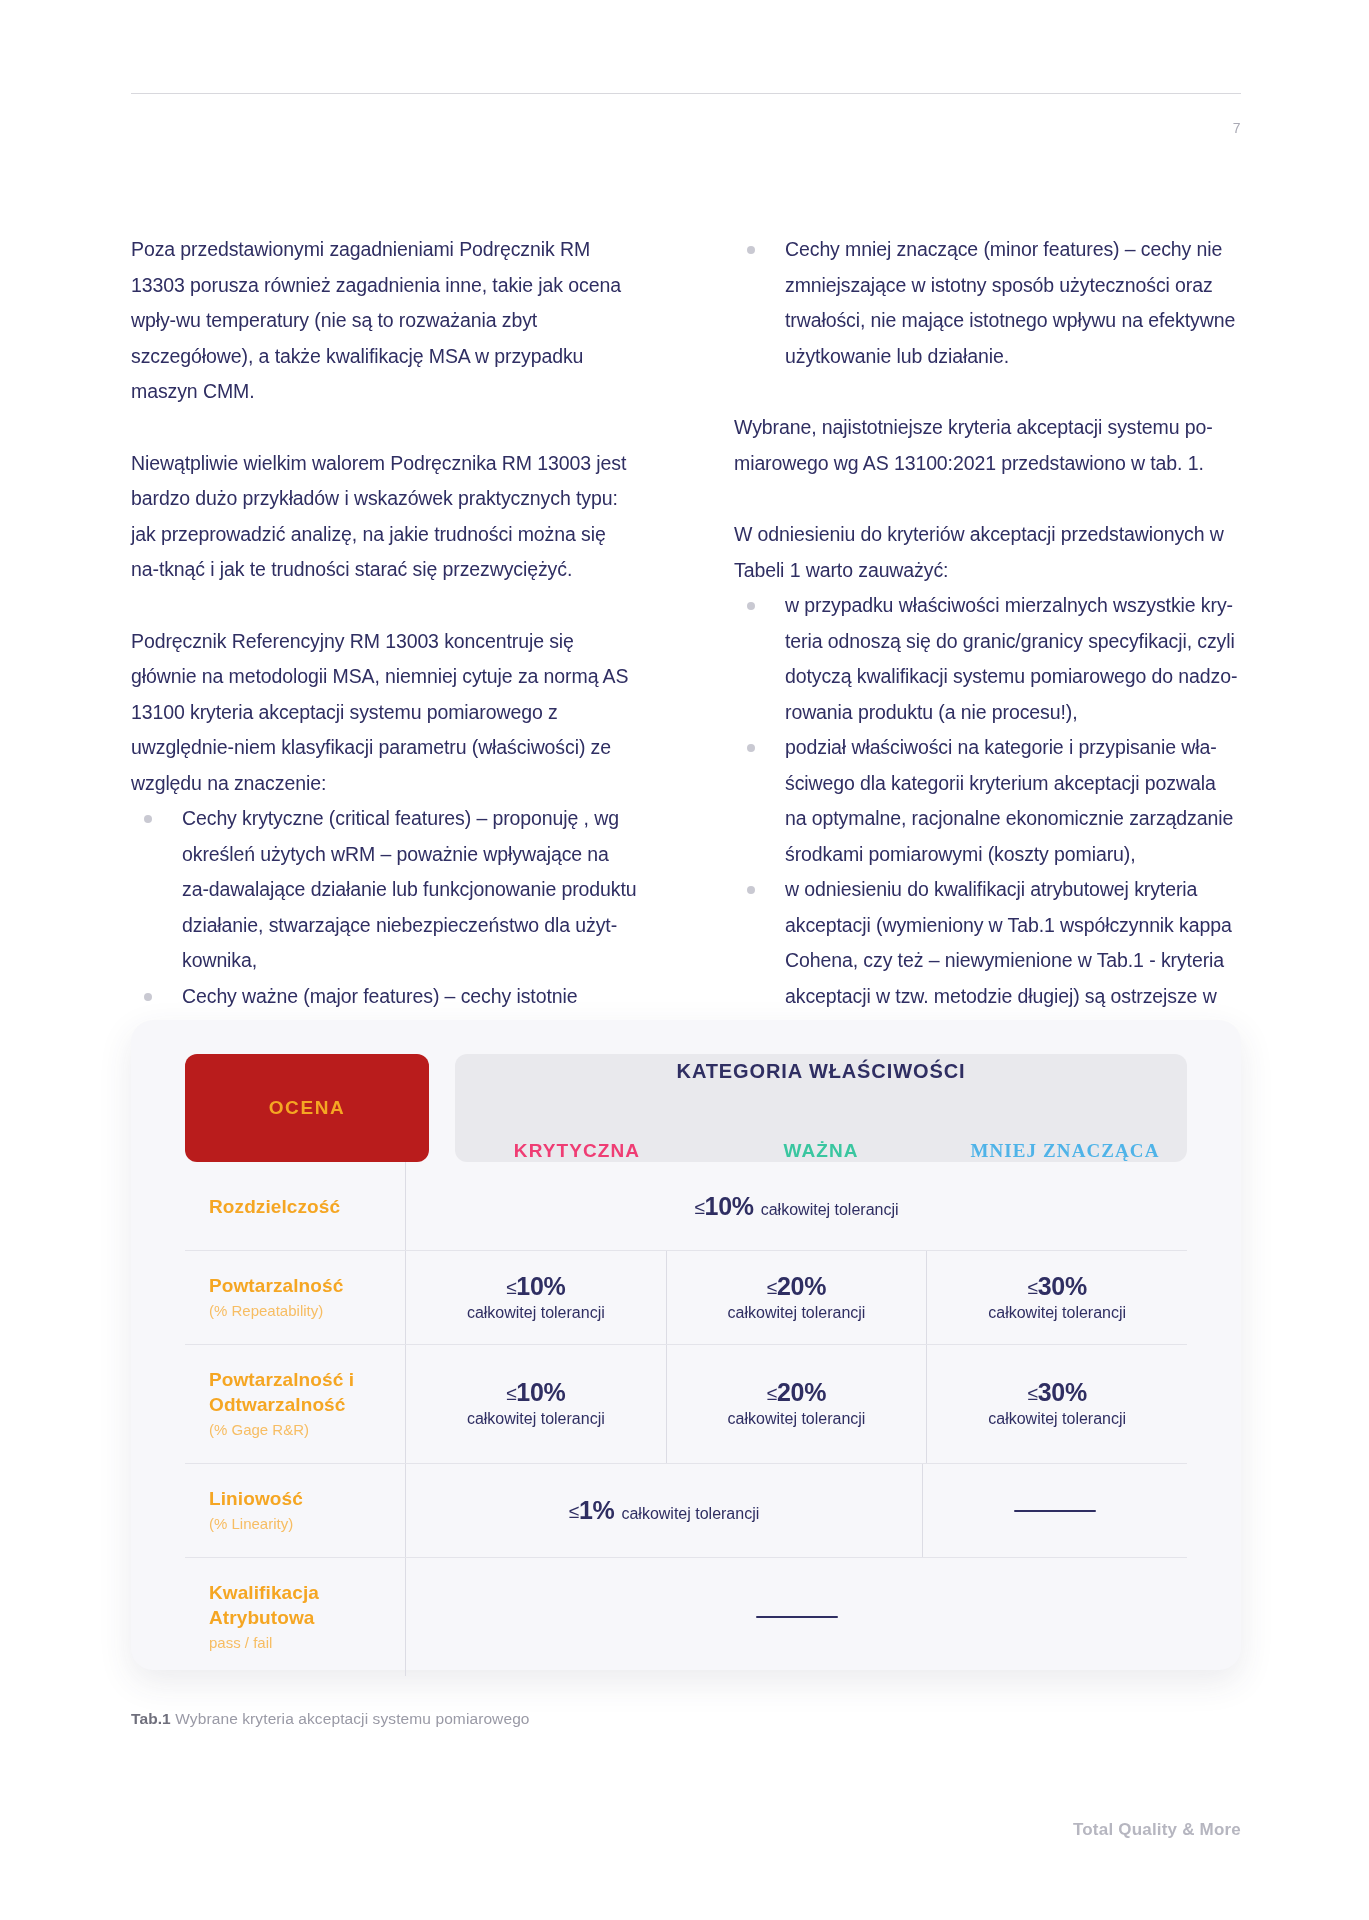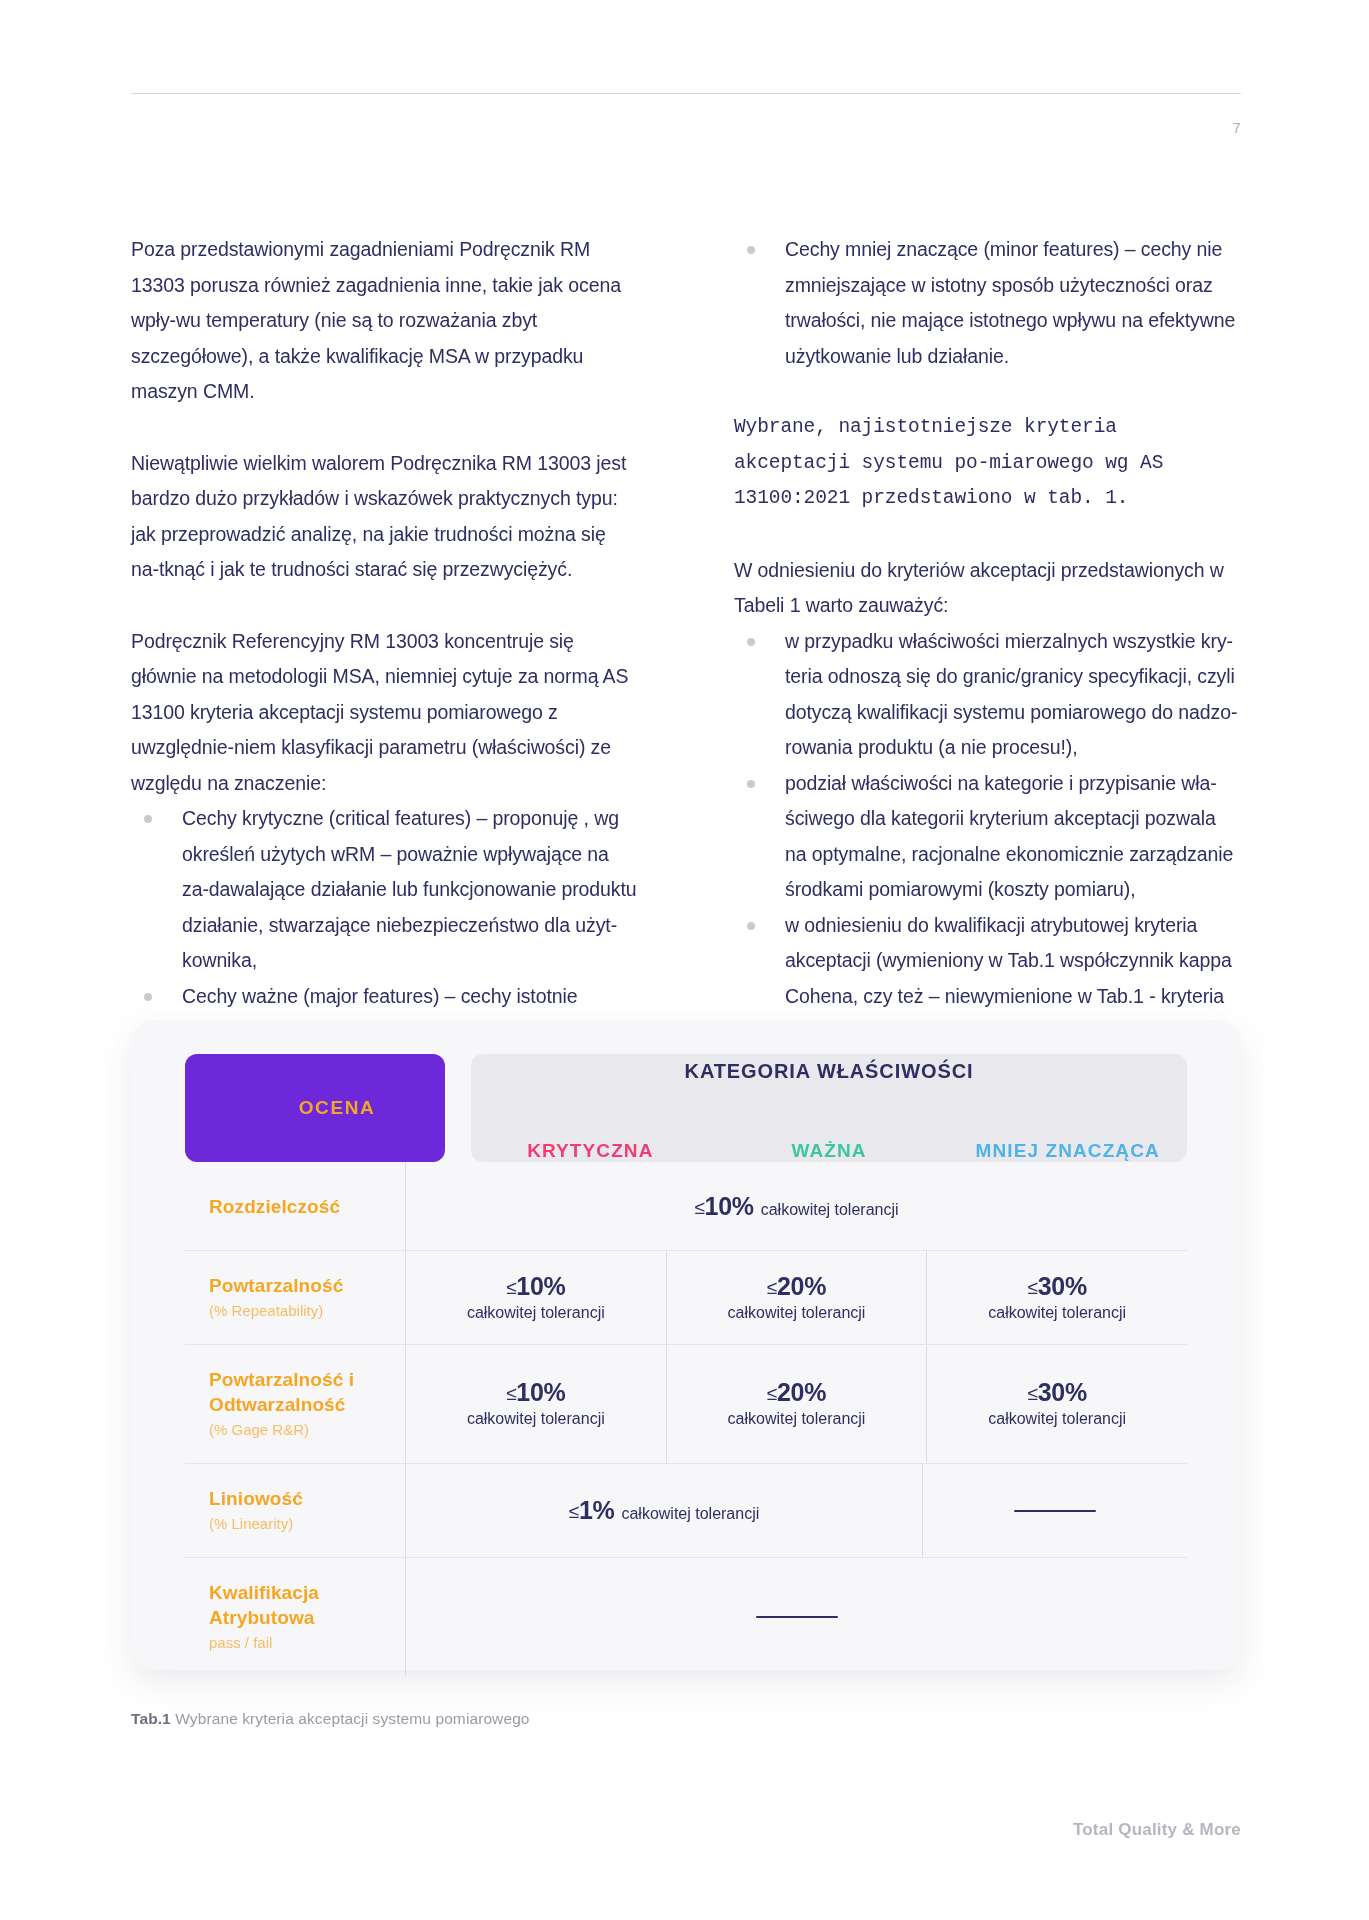--- a/index.html
+++ b/index.html
@@ -93,27 +93,26 @@
     box-shadow: 0 12px 34px rgba(60,60,90,0.10);
     box-sizing: border-box;
     padding: 34px 54px 22px 54px;
   }
   .thead {
     display: flex;
     gap: 26px;
     height: 108px;
   }
   .th-ocena {
-    width: 216px;
-    background: #6d28d9;
+    width: 244px;
+    background: #b91c1c;
     border-radius: 12px;
     display: flex;
     align-items: center;
     justify-content: center;
-    padding-left: 44px;
   }
   .th-ocena span {
     color: #f5a623;
     font-size: 19px;
     font-weight: 700;
     letter-spacing: 1.6px;
   }
   .th-kat {
     flex: 1;
     background: #e9e9ed;
@@ -138,21 +137,21 @@
   }
   .th-kat .kat-row div {
     flex: 1;
     text-align: center;
     font-size: 19px;
     font-weight: 700;
     letter-spacing: 1.1px;
   }
   .kc-krytyczna { color: #ef3d74; }
   .kc-wazna     { color: #3ac6a0; }
-  .kc-mniej     { color: #4fb3e8; }
+  .kc-mniej     { color: #4fb3e8; font-family: Liberation Serif, serif; }
 
   
   .trow {
     display: flex;
     border-bottom: 1px solid #e4e4ea;
   }
   .trow:last-child { border-bottom: none; justify-content: flex-end; }
   .tcell-label {
     width: 208px;
     padding: 22px 4px 22px 24px;
@@ -280,21 +279,21 @@
       </ul>
     </div>
 
     <div class="col">
       <ul class="blist">
         <li>
           <span class="bullet"></span>
           <span>Cechy mniej znaczące (minor features) – cechy nie zmniejszające w istotny sposób użyteczności oraz trwałości, nie mające istotnego wpływu na efektywne użytkowanie lub działanie.</span>
         </li>
       </ul>
-      <p class="para" style="margin-top:36px;font-family:Liberation Mono, monospace;">Wybrane, najistotniejsze kryteria akceptacji systemu po-miarowego wg AS 13100:2021 przedstawiono w tab. 1.</p>
+      <p class="para" style="margin-top:36px;">Wybrane, najistotniejsze kryteria akceptacji systemu po-miarowego wg AS 13100:2021 przedstawiono w tab. 1.</p>
       <p class="para tight">W odniesieniu do kryteriów akceptacji przedstawionych w  Tabeli 1 warto zauważyć:</p>
       <ul class="blist">
         <li>
           <span class="bullet"></span>
           <span>w przypadku właściwości mierzalnych wszystkie kry-teria odnoszą się do granic/granicy specyfikacji, czyli dotyczą kwalifikacji systemu pomiarowego do nadzo-rowania produktu (a nie procesu!),</span>
         </li>
         <li>
           <span class="bullet"></span>
           <span>podział właściwości na kategorie i przypisanie wła-ściwego dla kategorii kryterium akceptacji pozwala na optymalne, racjonalne ekonomicznie zarządzanie środkami pomiarowymi (koszty pomiaru),</span>
         </li>

